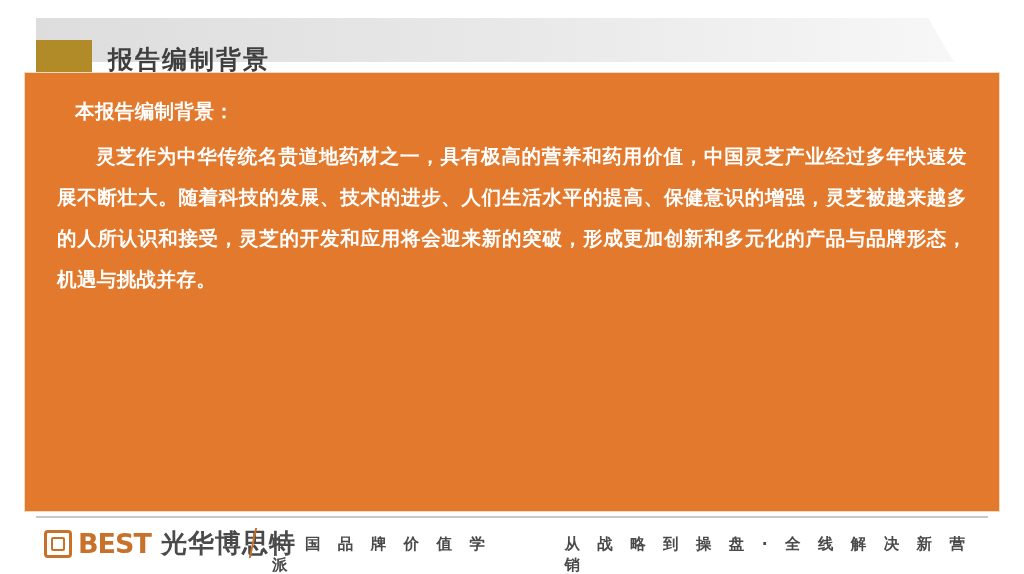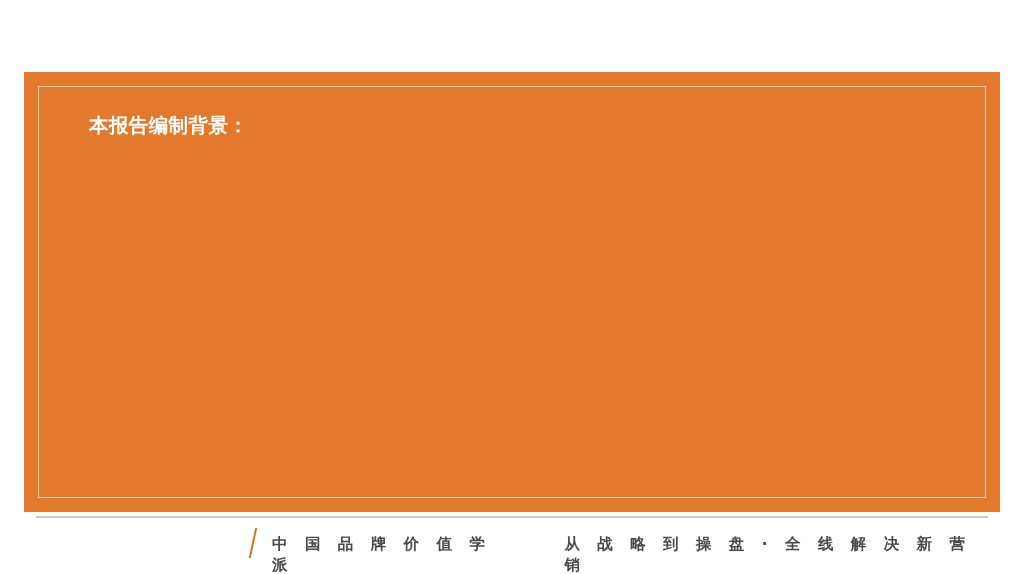--- a/index.html
+++ b/index.html
@@ -68,21 +68,20 @@
 
   
   .panel {
     position: absolute;
     left: 24px;
     top: 72px;
     width: 976px;
     height: 440px;
     background: #e2792c;
     box-sizing: border-box;
-    padding: 14px;
   }
   .panel-inner {
     position: relative;
     width: 100%;
     height: 100%;
     border: 1px solid #f6d9bf;
     box-sizing: border-box;
     padding: 18px 32px;
   }
   .para {
@@ -181,29 +180,40 @@
     font-family: "DejaVu Sans", "Liberation Sans", sans-serif;
     display: flex;
     gap: 52px;
   }
 </style>
 </head>
 <body>
 
 <div class="slide">
 
+  <div class="header">
+    <div class="header-bar"></div>
+    <div class="header-square"></div>
+    <div class="header-title">报告编制背景</div>
+  </div>
 
   <div class="panel">
     <div class="panel-inner">
       <p class="para lead">本报告编制背景：</p>
+      <p class="para indent">灵芝作为中华传统名贵道地药材之一，具有极高的营养和药用价值，中国灵芝产业经过多年快速发展不断壮大。随着科技的发展、技术的进步、人们生活水平的提高、保健意识的增强，灵芝被越来越多的人所认识和接受，灵芝的开发和应用将会迎来新的突破，形成更加创新和多元化的产品与品牌形态，机遇与挑战并存。</p>
     </div>
   </div>
 
   <div class="footer">
     <div class="footer-rule"></div>
+    <div class="logo-wrap">
+      <span class="logo-mark"></span>
+      <span class="logo-best">BEST</span>
+      <span class="logo-cn">光华博思特</span>
+    </div>
     <div class="footer-sep"></div>
     <div class="footer-slogan">
       <span>中 国 品 牌 价 值 学 派</span>
       <span>从 战 略 到 操 盘 · 全 线 解 决 新 营 销</span>
     </div>
   </div>
 
 </div>
 
 </body></html>

